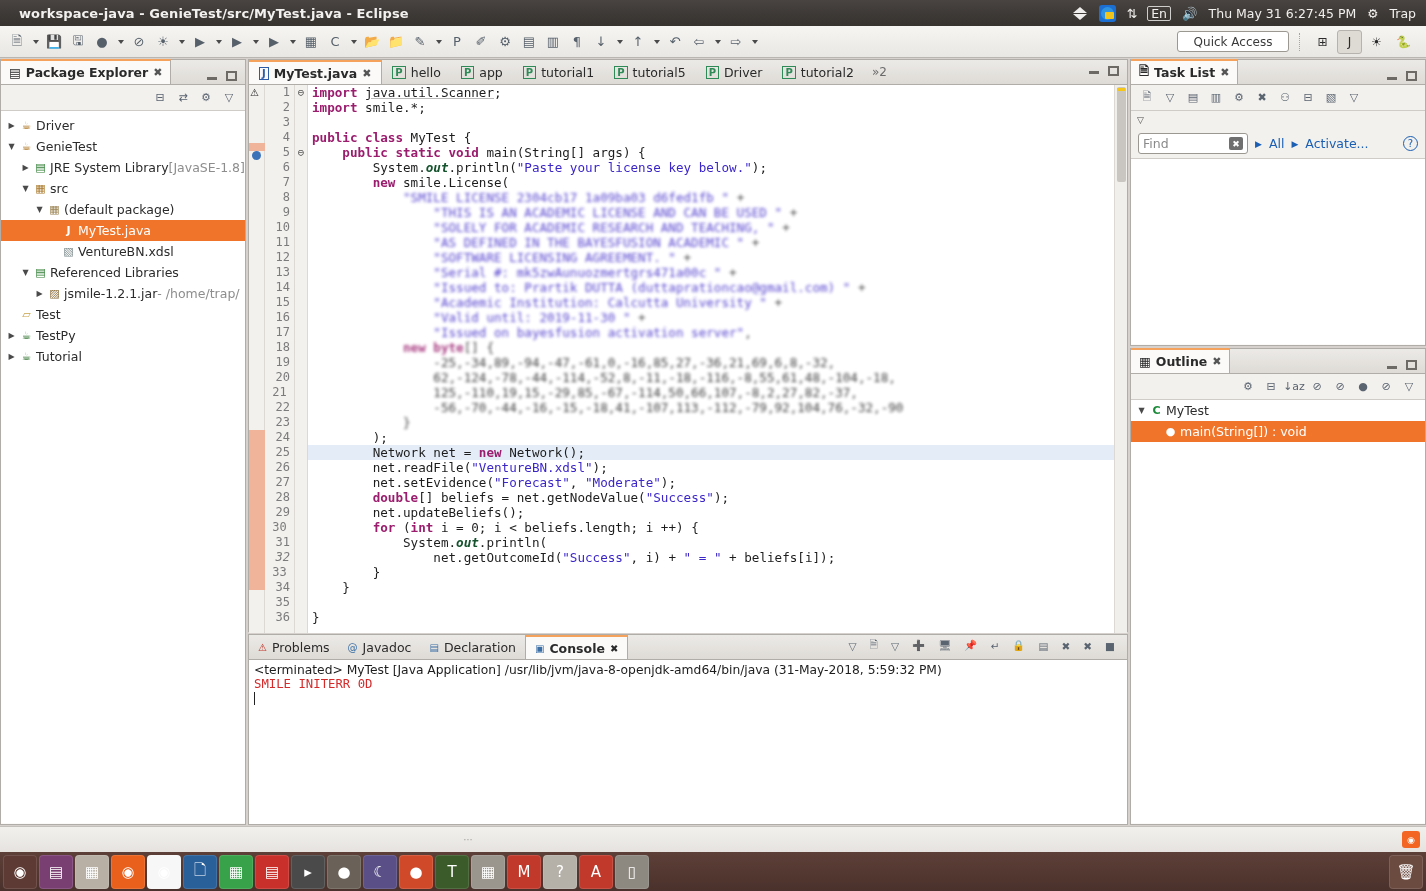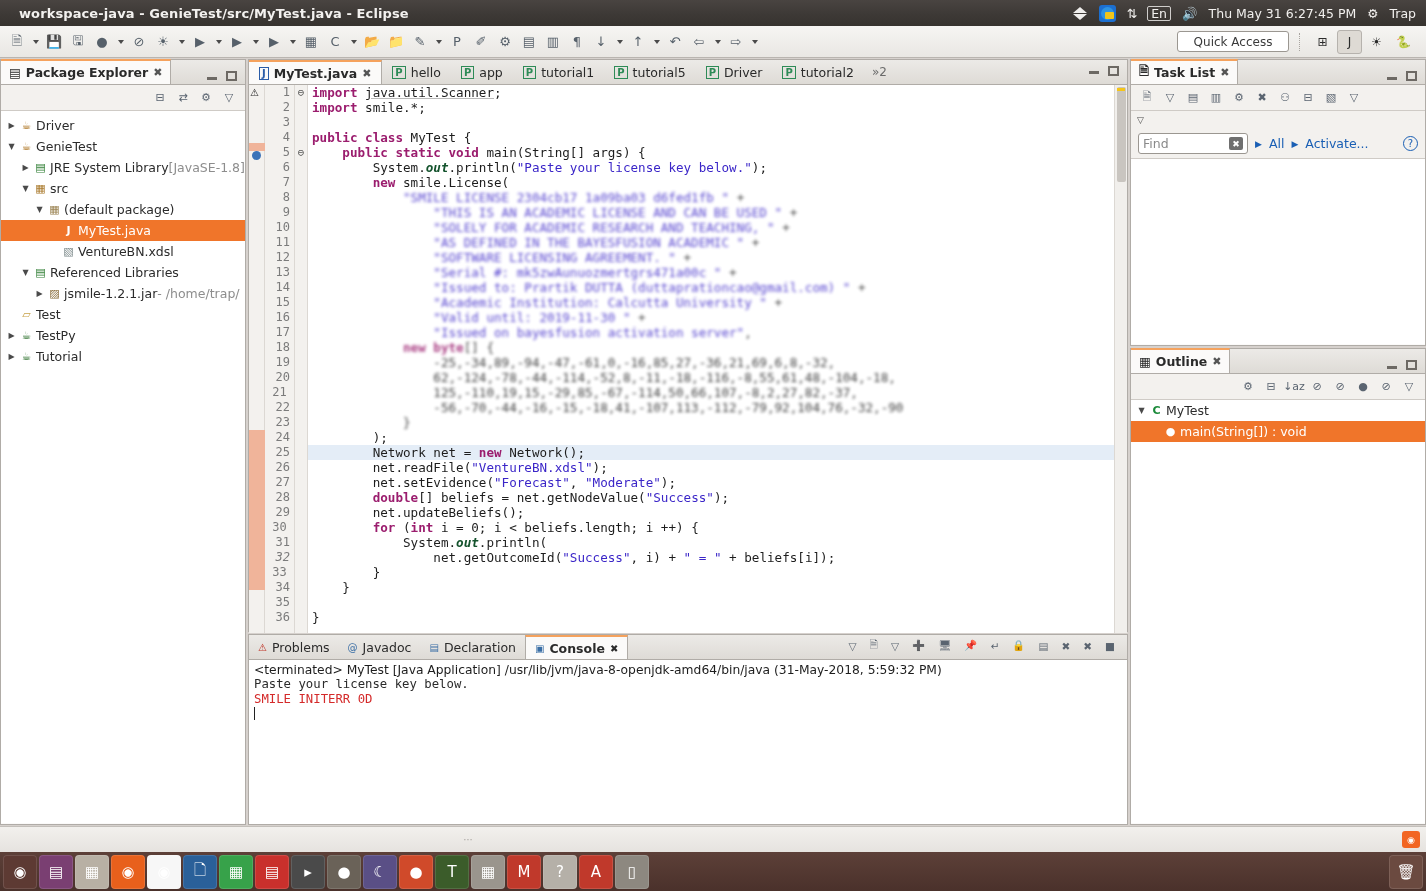--- a/index.html
+++ b/index.html
@@ -536,21 +536,20 @@
           <span style="font-size: 10.5px; color: rgb(90, 100, 112); margin-right: 4px;">🔒</span>
           <span style="font-size: 10.5px; color: rgb(90, 100, 112); margin-right: 4px;">▤</span>
           <span style="font-size: 10.5px; color: rgb(90, 100, 112); margin-right: 4px;">✖</span>
           <span style="font-size: 10.5px; color: rgb(90, 100, 112); margin-right: 4px;">✖</span>
           <span style="font-size: 10.5px; color: rgb(90, 100, 112); margin-right: 4px;">■</span>
         </div>
     </div>
     <div class="cbody">
       <div class="chdr">&lt;terminated&gt; MyTest [Java Application] /usr/lib/jvm/java-8-openjdk-amd64/bin/java (31-May-2018, 5:59:32 PM)</div>
       <div id="console-lines">
-          <div class="cline">Paste your license key below.</div>
           <div class="cline cerr">SMILE INITERR 0D</div>
         </div>
       <div class="cline"><span class="ccur"></span></div>
     </div>
   </div>
 
   <div class="view" id="task-list">
     <div class="vtabbar">
       <div class="vtab">
         <span>🗎</span>

